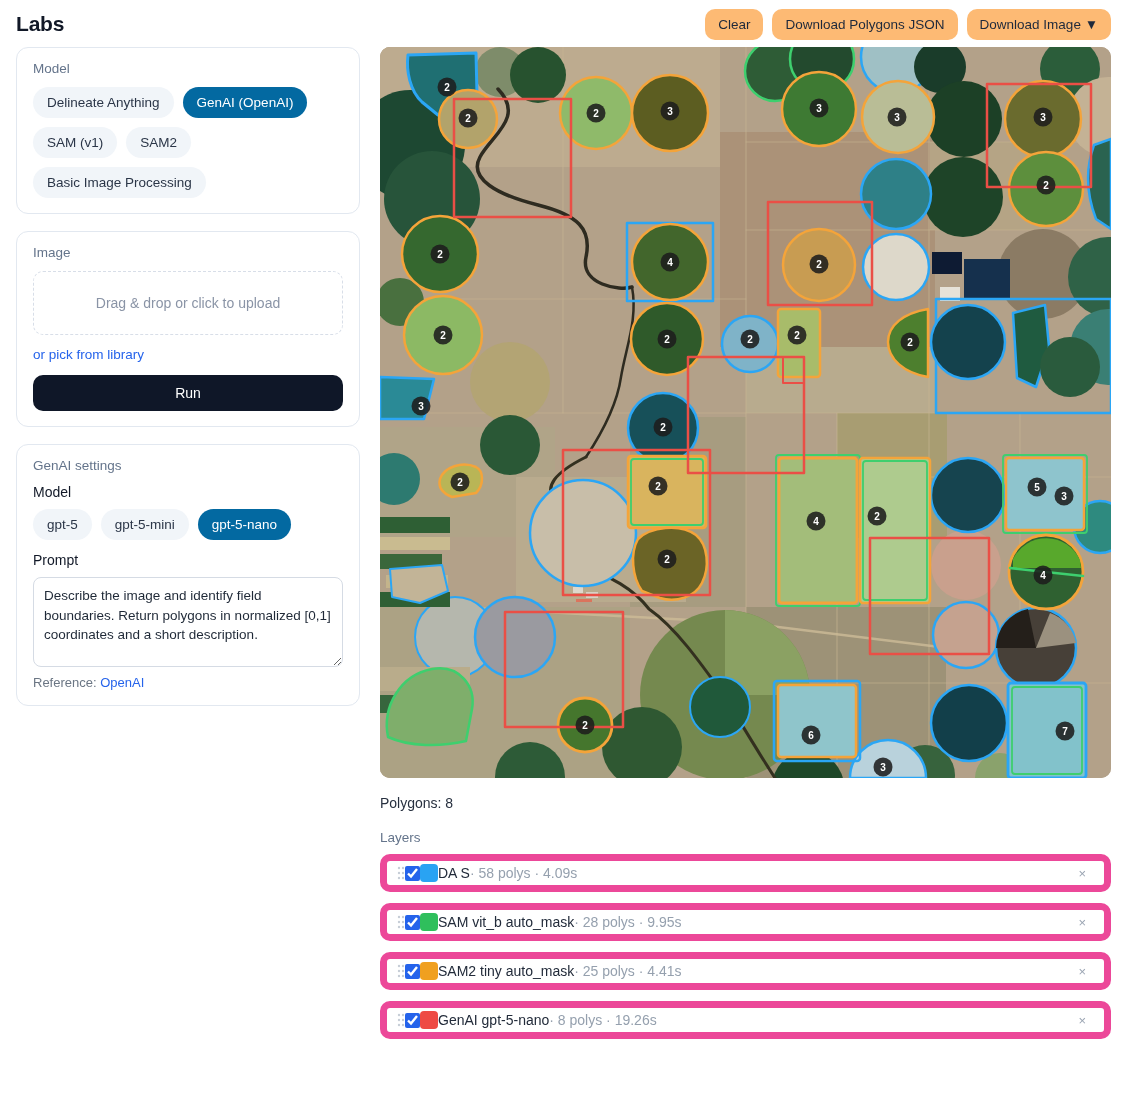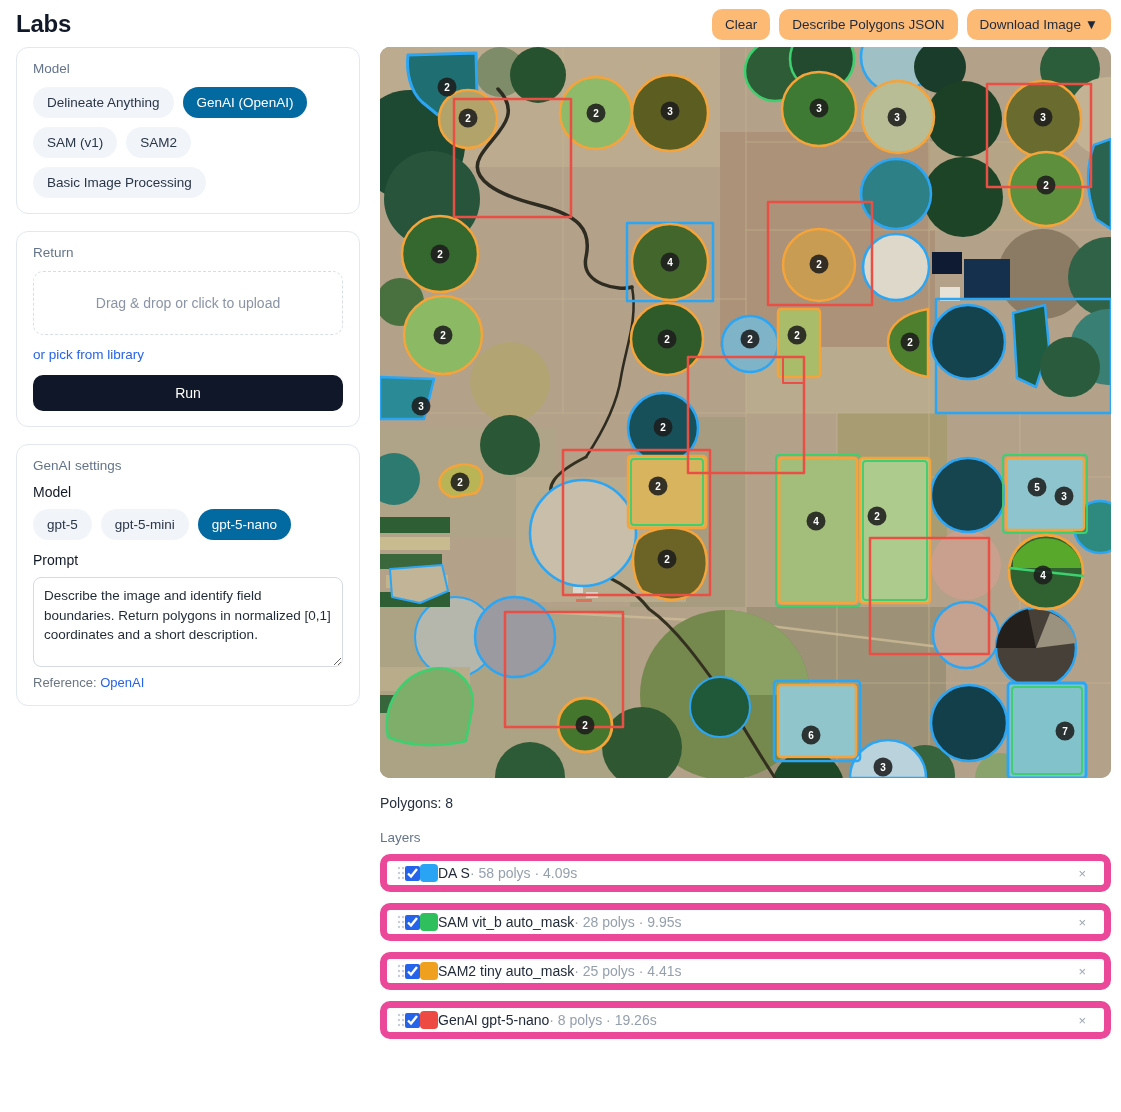--- a/index.html
+++ b/index.html
@@ -3,21 +3,21 @@
 <meta charset="utf-8">
 <style>
   * { box-sizing: border-box; }
   html,body { margin:0; padding:0; background:#fff; }
   body {
     width:1121px; height:1112px; position:relative; overflow:hidden;
     font-family:"Liberation Sans", sans-serif; color:#0f172a; font-size:14px;
   }
   .page { padding:8px 10px 0 16px; }
   .topbar { display:flex; justify-content:space-between; align-items:center; height:32px; margin-bottom:7px; }
-  .title { font-size:24px; font-weight:700; letter-spacing:-0.2px; color:#111827; }
+  .title { font-size:21px; font-weight:700; letter-spacing:-0.2px; color:#111827; }
   .topbar-actions { display:flex; gap:9px; }
   .btn-light {
     background:#fdba74; border:none; border-radius:10px; padding:8px 13px;
     font-size:13.5px; color:#1e293b; font-family:inherit; cursor:pointer; white-space:nowrap;
   }
   .layout { display:flex; align-items:flex-start; }
   .sidebar { width:344px; flex:none; margin-right:20px; display:flex; flex-direction:column; }
   .card { border:1px solid #e2e8f0; border-radius:12px; padding:13px 16px 15px; background:#fff; margin-bottom:17px; }
   .card-label { font-size:13.5px; color:#64748b; margin-bottom:11px; }
   .chips { display:flex; flex-wrap:wrap; gap:9px; }
@@ -65,41 +65,41 @@
   .layer-close { margin-left:auto; color:#9aa4b2; font-size:13px; cursor:pointer; padding:2px 4px; }
 </style>
 </head>
 <body>
 
 <div class="page">
   <div class="topbar">
     <div class="title">Labs</div>
     <div class="topbar-actions">
         <button class="btn-light">Clear</button>
-        <button class="btn-light">Describe Polygons JSON</button>
+        <button class="btn-light">Download Polygons JSON</button>
         <button class="btn-light">Download Image ▼</button>
       </div>
   </div>
 
   <div class="layout">
     <div class="sidebar">
 
       <div class="card">
         <div class="card-label">Model</div>
         <div class="chips">
             <button class="chip">Delineate Anything</button>
             <button class="chip active">GenAI (OpenAI)</button>
             <button class="chip">SAM (v1)</button>
             <button class="chip">SAM2</button>
             <button class="chip">Basic Image Processing</button>
           </div>
       </div>
 
       <div class="card">
-        <div class="card-label">Return</div>
+        <div class="card-label">Image</div>
         <div class="dropzone">
           <span>Drag &amp; drop or click to upload</span>
         </div>
         <span class="library-link">or pick from library</span>
         <button class="run-btn">Run</button>
       </div>
 
       <div class="card">
         <div class="card-label">GenAI settings</div>
         <div class="section-label" style="margin-top:0;">Model</div>

